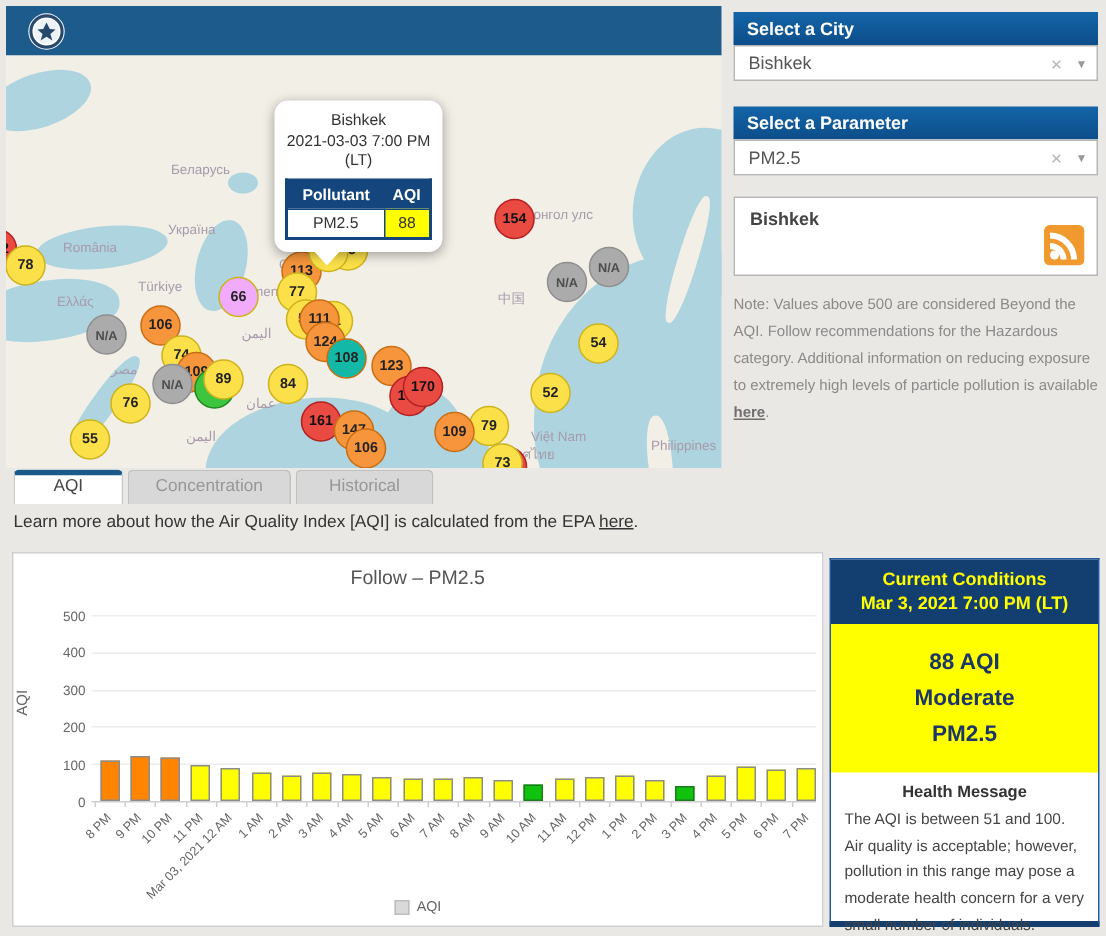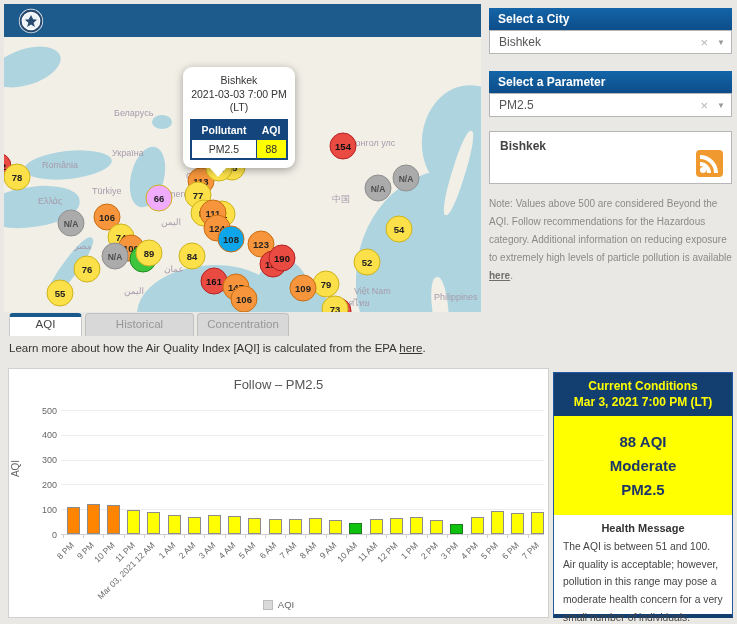--- a/index.html
+++ b/index.html
@@ -165,28 +165,28 @@
     <div class="marker moderate" style="left: 56px; top: 256px; background: rgb(251, 224, 74);">55</div>
     <div class="marker moderate" style="left: 155px; top: 161px; background: #f0abfc;">66</div>
     <div class="marker usg" style="left: 197px; top: 144px; background: rgb(246, 149, 60);">113</div>
     <div class="marker moderate" style="left: 194px; top: 158px; background: rgb(251, 224, 74);">77</div>
     <div class="marker moderate" style="left: 228px; top: 130px; background: rgb(251, 224, 74);">65</div>
     <div class="marker moderate" style="left: 215px; top: 131px; background: rgb(251, 224, 74);">88</div>
     <div class="marker moderate" style="left: 200px; top: 176px; background: rgb(251, 224, 74);">56</div>
     <div class="marker moderate" style="left: 218px; top: 177px; background: rgb(251, 224, 74);">81</div>
     <div class="marker usg" style="left: 209px; top: 176px; background: rgb(246, 149, 60);">111</div>
     <div class="marker usg" style="left: 213px; top: 191px; background: rgb(246, 149, 60);">124</div>
-    <div class="marker usg" style="left: 227px; top: 202px; background: #0ea5e9;">108</div>
+    <div class="marker usg" style="left: 227px; top: 202px; background: #14b8a6;">108</div>
     <div class="marker moderate" style="left: 188px; top: 219px; background: rgb(251, 224, 74);">84</div>
     <div class="marker unhealthy" style="left: 210px; top: 244px; background: rgb(233, 75, 67);">161</div>
     <div class="marker usg" style="left: 232px; top: 250px; background: rgb(246, 149, 60);">147</div>
     <div class="marker usg" style="left: 240px; top: 262px; background: rgb(246, 149, 60);">106</div>
     <div class="marker usg" style="left: 257px; top: 207px; background: rgb(246, 149, 60);">123</div>
     <div class="marker unhealthy" style="left: 269px; top: 227px; background: rgb(233, 75, 67);">155</div>
-    <div class="marker unhealthy" style="left: 278px; top: 221px; background: rgb(233, 75, 67);">190</div>
+    <div class="marker unhealthy" style="left: 278px; top: 221px; background: rgb(233, 75, 67);">170</div>
     <div class="marker unhealthy" style="left: 339px; top: 109px; background: rgb(233, 75, 67);">154</div>
     <div class="marker na" style="left: 374px; top: 151px; background: rgb(171, 171, 171);">N/A</div>
     <div class="marker na" style="left: 402px; top: 141px; background: rgb(171, 171, 171);">N/A</div>
     <div class="marker moderate" style="left: 395px; top: 192px; background: rgb(251, 224, 74);">54</div>
     <div class="marker moderate" style="left: 363px; top: 225px; background: rgb(251, 224, 74);">52</div>
     <div class="marker unhealthy" style="left: 334px; top: 234px; background: rgb(233, 75, 67); margin-top: 40px;">153</div>
     <div class="marker moderate" style="left: 322px; top: 247px; background: rgb(251, 224, 74);">79</div>
     <div class="marker usg" style="left: 299px; top: 251px; background: rgb(246, 149, 60);">109</div>
     <div class="marker moderate" style="left: 331px; top: 272px; background: rgb(251, 224, 74);">73</div>
     <div class="popup">
@@ -231,22 +231,22 @@
       <circle cx="7" cy="20" r="3" fill="#ffffff"></circle>
       <path d="M4 12 a11 11 0 0 1 11 11 h-4 a7 7 0 0 0 -7 -7 z" fill="#ffffff"></path>
       <path d="M4 5 a18 18 0 0 1 18 18 h-4 a14 14 0 0 0 -14 -14 z" fill="#ffffff"></path>
     </svg>
   </div>
   <div class="note"><span>Note: Values above 500 are considered Beyond the AQI. Follow recommendations for the Hazardous category. Additional information on reducing exposure to extremely high levels of particle pollution is available </span><a href="#">here</a><span>.</span></div>
 </div>
 
 <div class="tabbar">
     <div class="tab active">AQI</div>
+    <div class="tab">Concentration</div>
     <div class="tab">Historical</div>
-    <div class="tab">Concentration</div>
   </div>
 <div class="learn-more"><span>Learn more about how the Air Quality Index [AQI] is calculated from the EPA </span><a href="#">here</a><span>.</span></div>
 
 <div class="chart-panel">
   <div class="chart-title">Follow – PM2.5</div>
   <div class="ylab">AQI</div>
   <div>
       <div class="gridline zero" style="top: 165px;"></div>
       <div class="ytick" style="left: 8px; top: 160.5px;">0</div>
       <div class="gridline" style="top: 140.2px;"></div>

